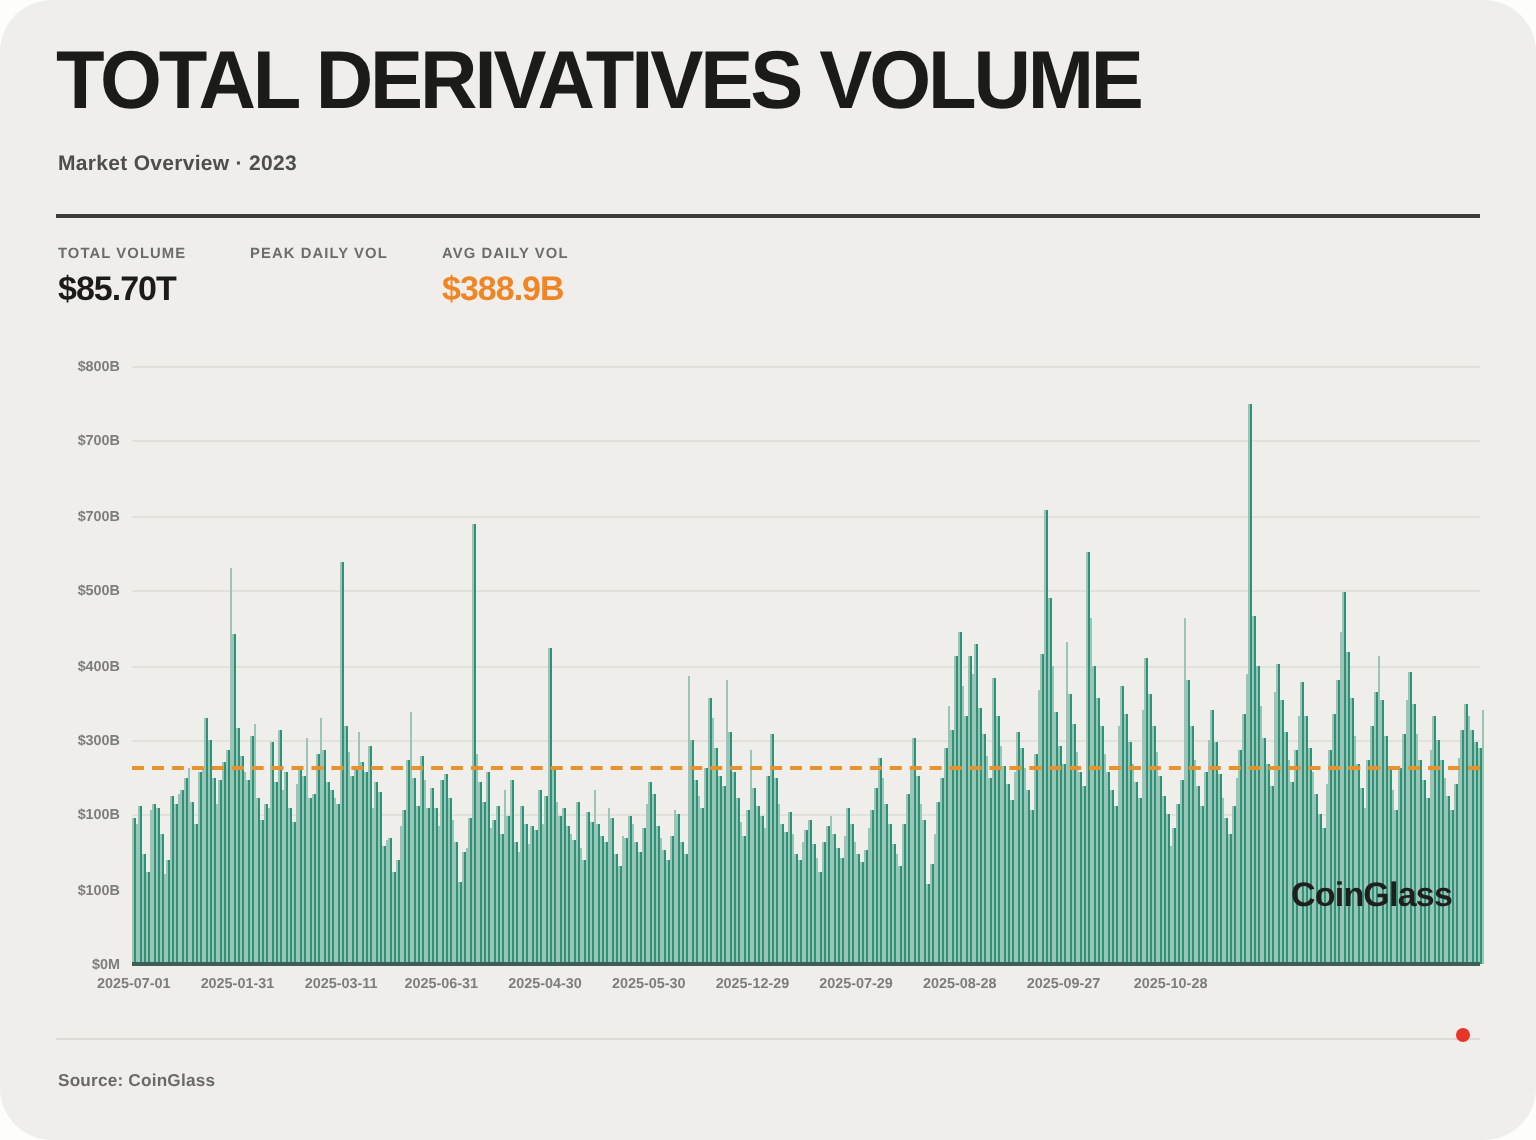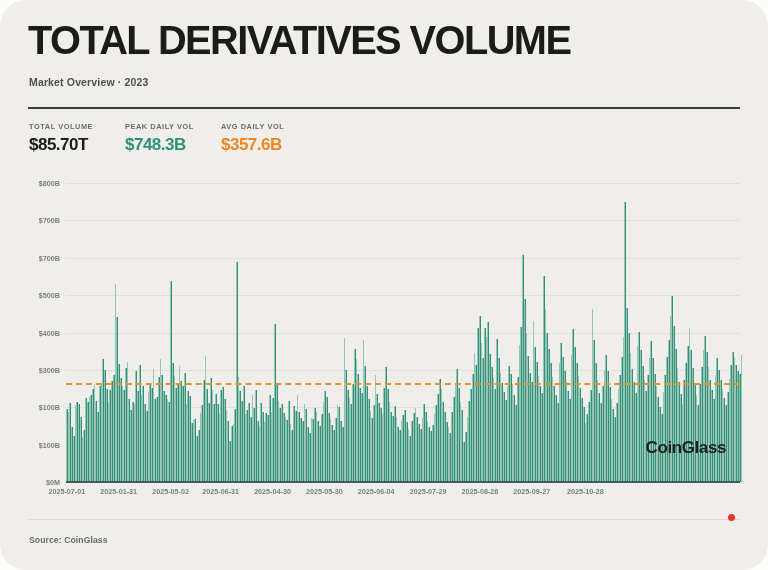--- a/index.html
+++ b/index.html
@@ -177,25 +177,24 @@
   <div id="subtitle">Market Overview · 2023</div>
   <div id="divider-top"></div>
 
   <div id="stats">
     <div class="stat">
       <div class="stat-label">TOTAL VOLUME</div>
       <div class="stat-value" id="sv0" style="color: rgb(27, 27, 26);">$85.70T</div>
     </div>
     <div class="stat">
       <div class="stat-label">PEAK DAILY VOL</div>
-      <div class="stat-value" id="sv1" style="color: rgb(47, 146, 120);">$748.3B</div>
     </div>
     <div class="stat wide">
       <div class="stat-label">AVG DAILY VOL</div>
-      <div class="stat-value" id="sv2" style="color: rgb(239, 133, 36);">$357.6B</div>
+      <div class="stat-value" id="sv2" style="color: rgb(239, 133, 36);">$388.9B</div>
     </div>
   </div>
 
   <div id="chart">
     <div id="plot">
       <div id="gridlines">
           <div class="gridline" style="top: 100%;">
             <div class="ylabel">$0M</div>
           </div>
           <div class="gridline" style="top: 87.5%;">
@@ -615,25 +614,25 @@
           <div class="bar" style="height: 36%;"></div>
           <div class="bar" style="height: 42.5%;"></div>
         </div>
       <div id="avgline" style="top: 66.9375%; border-top-color: rgb(232, 146, 46);"></div>
       <div id="baseline"></div>
       <div id="watermark">CoinGlass</div>
     </div>
     <div id="xaxis">
         <div class="xlabel" style="left: 0.128205%;">2025-07-01</div>
         <div class="xlabel" style="left: 7.82051%;">2025-01-31</div>
-        <div class="xlabel" style="left: 15.5128%;">2025-05-02</div>
+        <div class="xlabel" style="left: 15.5128%;">2025-03-11</div>
         <div class="xlabel" style="left: 22.9487%;">2025-06-31</div>
         <div class="xlabel" style="left: 30.641%;">2025-04-30</div>
         <div class="xlabel" style="left: 38.3333%;">2025-05-30</div>
-        <div class="xlabel" style="left: 46.0256%;">2025-06-04</div>
+        <div class="xlabel" style="left: 46.0256%;">2025-12-29</div>
         <div class="xlabel" style="left: 53.7179%;">2025-07-29</div>
         <div class="xlabel" style="left: 61.4103%;">2025-08-28</div>
         <div class="xlabel" style="left: 69.1026%;">2025-09-27</div>
         <div class="xlabel" style="left: 77.0513%;">2025-10-28</div>
       </div>
   </div>
 
   <div id="divider-bottom"></div>
   <div id="source">Source: CoinGlass</div>
   <div id="reddot"></div>

